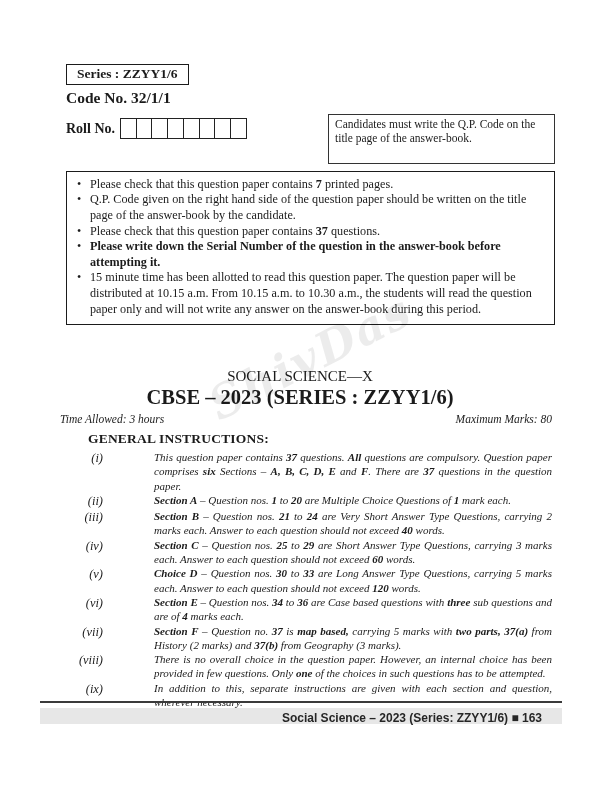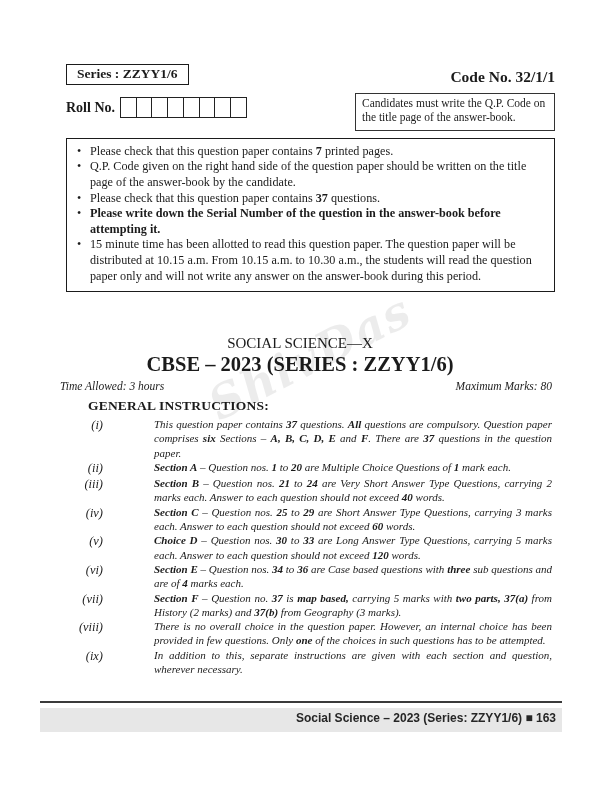--- a/index.html
+++ b/index.html
@@ -3,31 +3,31 @@
 <meta charset="utf-8">
 <style>
   * { margin:0; padding:0; box-sizing:border-box; }
   body { background:#fff; font-family:"Liberation Serif", serif; color:#1b1b1b; }
   .page { position:relative; width:600px; height:800px; background:#fff; overflow:hidden; margin:0 auto; }
 
   .watermark { position:absolute; left:200px; top:330px; transform:rotate(-27deg);
     font:bold italic 46px "DejaVu Serif", serif; color:#000; opacity:0.07; letter-spacing:2px; pointer-events:none; }
 
   .header { position:relative; margin:64px 45px 0 66px; }
-  .header-row1 { display:flex; justify-content:space-between; align-items:flex-start; }
+  .header-row1 { display:flex; justify-content:space-between; align-items:flex-start;flex-direction:column; }
   .series-box { border:1.6px solid #1b1b1b; padding:1px 10px 2px 10px; font-weight:bold; font-size:13.5px; }
   .code-no { font-weight:bold; font-size:15.5px; padding-top:4px; }
 
   .header-row2 { display:flex; justify-content:space-between; align-items:flex-start; margin-top:7px; }
   .rollno-wrap { display:flex; align-items:center; padding-top:4px; }
   .rollno-label { font-weight:bold; font-size:14px; margin-right:5px; }
   .roll-cells { display:flex; }
   .roll-cell { width:17px; height:21px; border:1.3px solid #222; margin-left:-1.3px; background:#fff; }
   .roll-cell:first-child { margin-left:0; }
-  .cand-box { border:1.4px solid #333; width:200px; padding:2px 6px 5px 6px; font-size:11.5px; line-height:1.25; }
+  .cand-box { border:1.4px solid #333; width:227px; padding:2px 6px 17px 6px; font-size:11.5px; line-height:1.25; }
 
   .notice-box { margin:7px 45px 0 66px; border:1.7px solid #1b1b1b; padding:5px 10px 7px 8px; }
   .notice-list { list-style:none; }
   .notice-list li { position:relative; padding-left:15px; font-size:12.2px; line-height:1.28; }
   .notice-list li::before { content:"•"; position:absolute; left:2px; top:0; font-size:12px; }
 
   .title-block { text-align:center; margin-top:9px; }
   .title-1 { font-weight:normal; font-size:15px; line-height:1.15;margin-top:43px; }
   .title-2 { font-weight:bold; font-size:20.5px; line-height:1.25; }
 
@@ -40,22 +40,22 @@
 
   .gi-items { margin:3px 48px 0 72px; }
   .gi-item { display:flex; }
   .gi-item .num { flex:0 0 38px; text-align:right; padding-right:7px; font-style:italic;
     font-size:12.4px; line-height:1.3; }
   .gi-item .txt { flex:1; font-style:italic; font-size:11px; line-height:1.3; text-align:justify;margin-left:44px; }
   .gi-item .txt b { font-weight:bold; }
 
   .footer { position:absolute; left:40px; right:38px; top:701px; }
   .footer-rule { border-top:2px solid #3a3a3a; }
-  .footer-bar { margin-top:5px; background:#e7e7e7; height:24px; line-height:20px; text-align:right;
-    padding-right:6px; font-family:"Liberation Sans", sans-serif; font-weight:bold; font-size:12px; color:#262626; }
+  .footer-bar { margin-top:5px; background:#e7e7e7; height:16px; line-height:20px; text-align:right;
+    padding-right:20px; font-family:"Liberation Sans", sans-serif; font-weight:bold; font-size:12px; color:#262626; }
 </style>
 </head>
 <body>
 
 <div class="page">
 
   <div class="watermark">ShivDas</div>
 
   <div class="header">
     <div class="header-row1">

